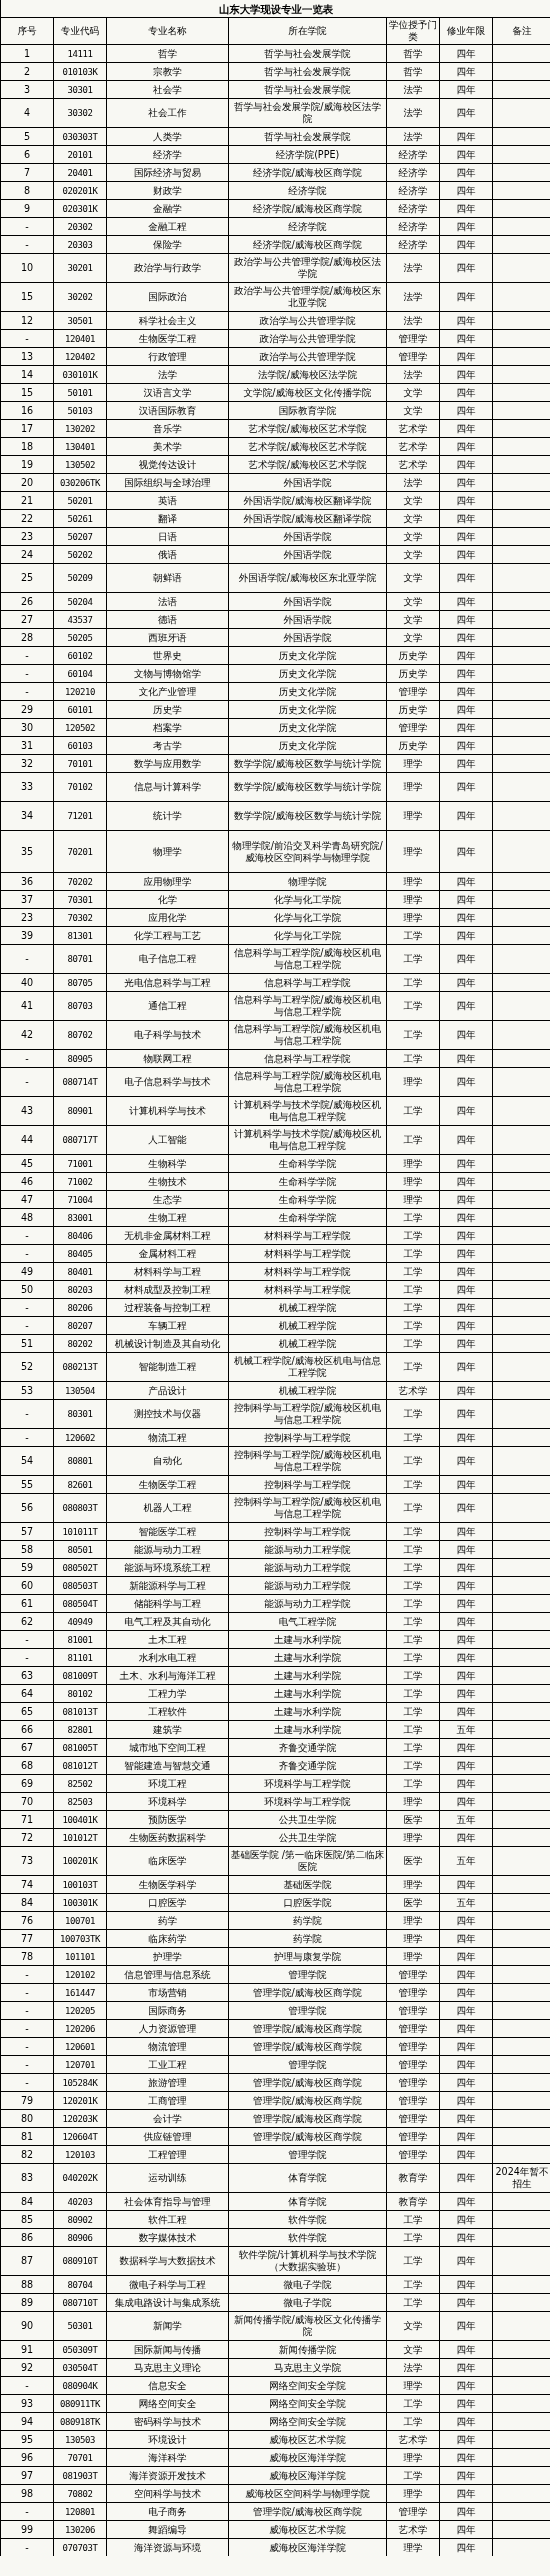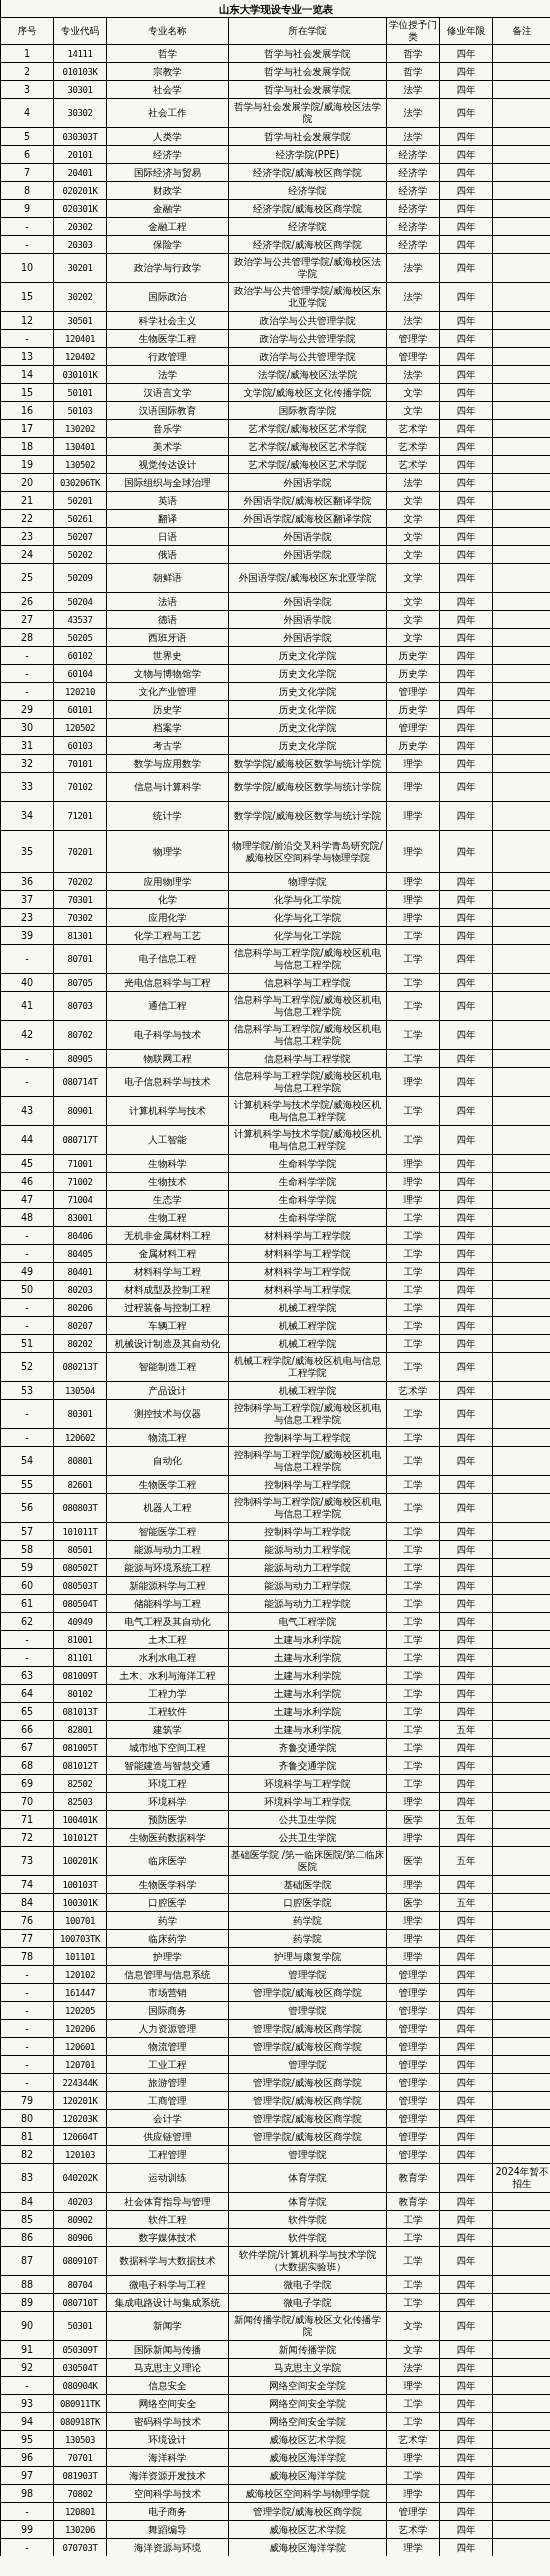--- a/index.html
+++ b/index.html
@@ -947,21 +947,21 @@
         <td>-</td>
         <td class="code">120701</td>
         <td>工业工程</td>
         <td>管理学院</td>
         <td>管理学</td>
         <td>四年</td>
         <td></td>
       </tr>
       <tr class="r1">
         <td>-</td>
-        <td class="code">224344K</td>
+        <td class="code">105284K</td>
         <td>旅游管理</td>
         <td>管理学院/威海校区商学院</td>
         <td>管理学</td>
         <td>四年</td>
         <td></td>
       </tr>
       <tr class="r1">
         <td>79</td>
         <td class="code">120201K</td>
         <td>工商管理</td>

